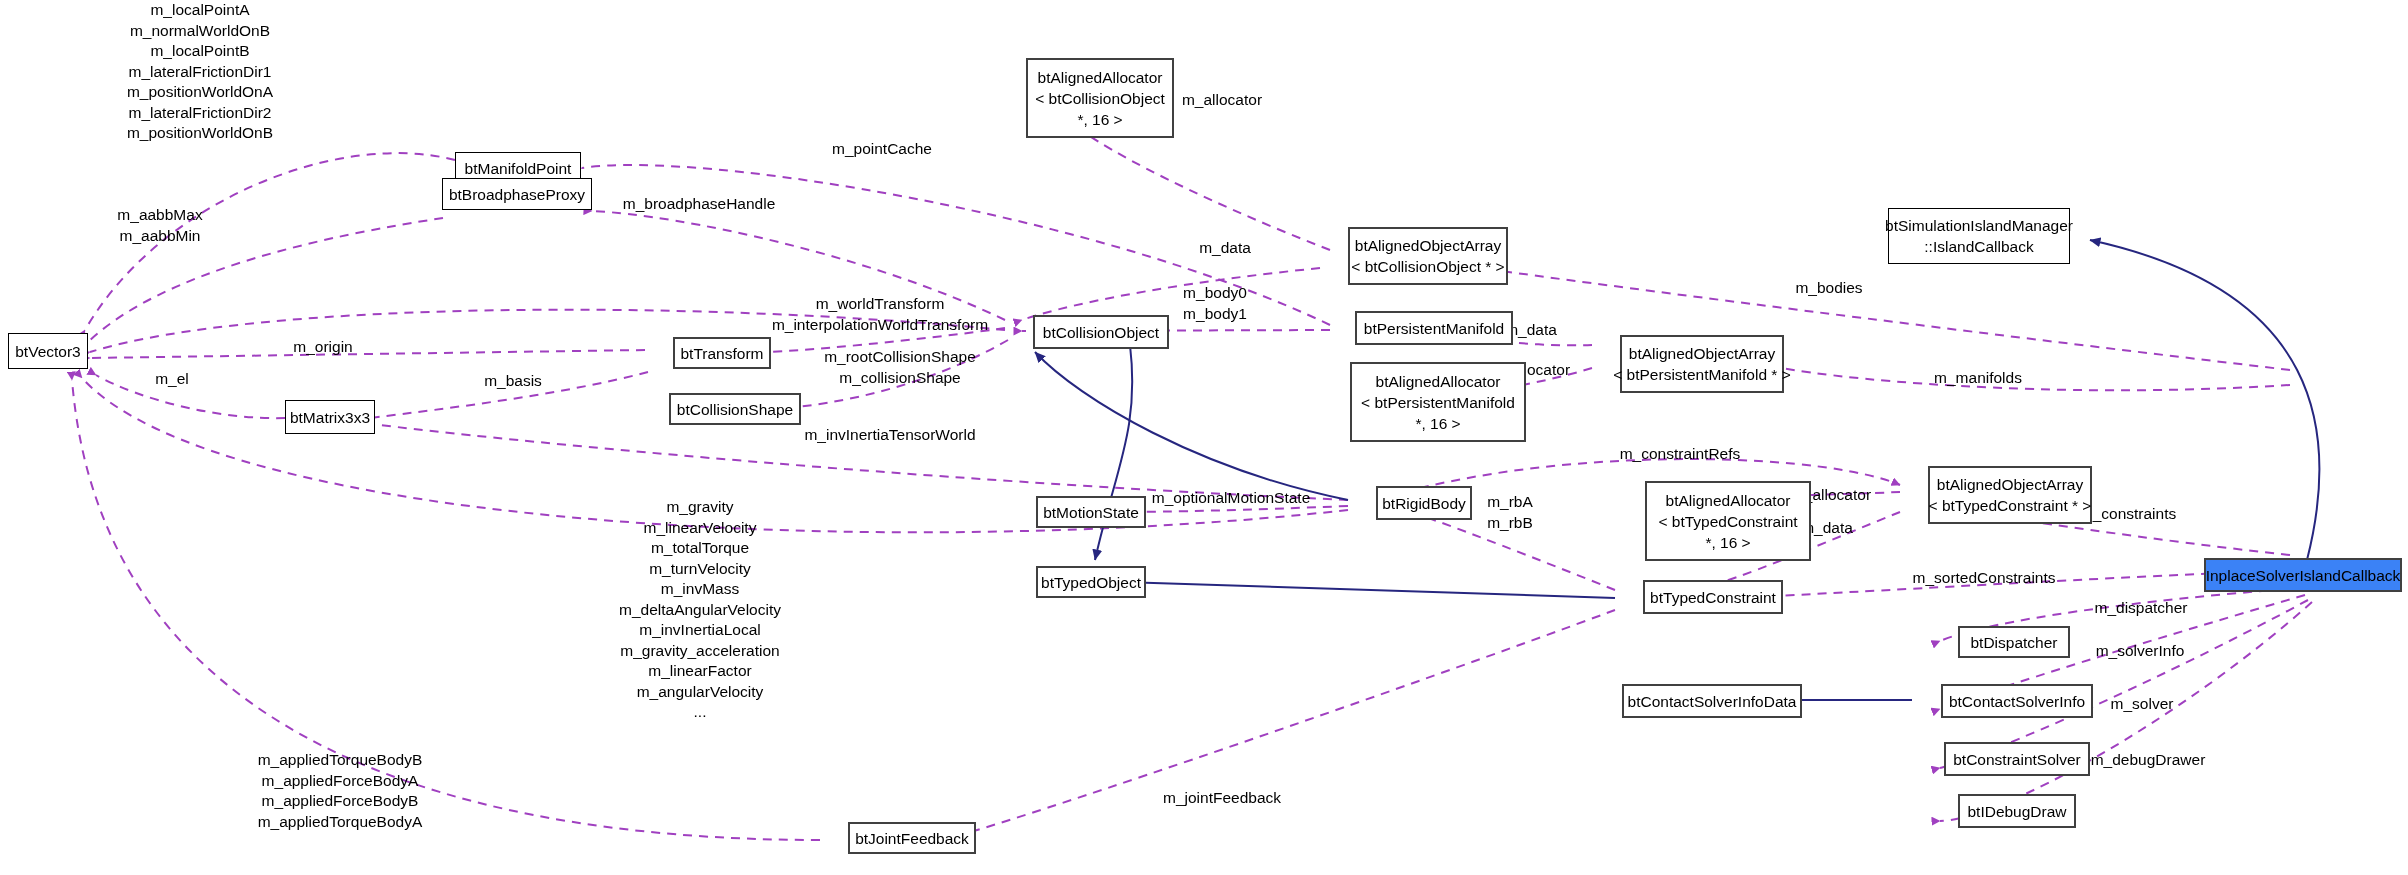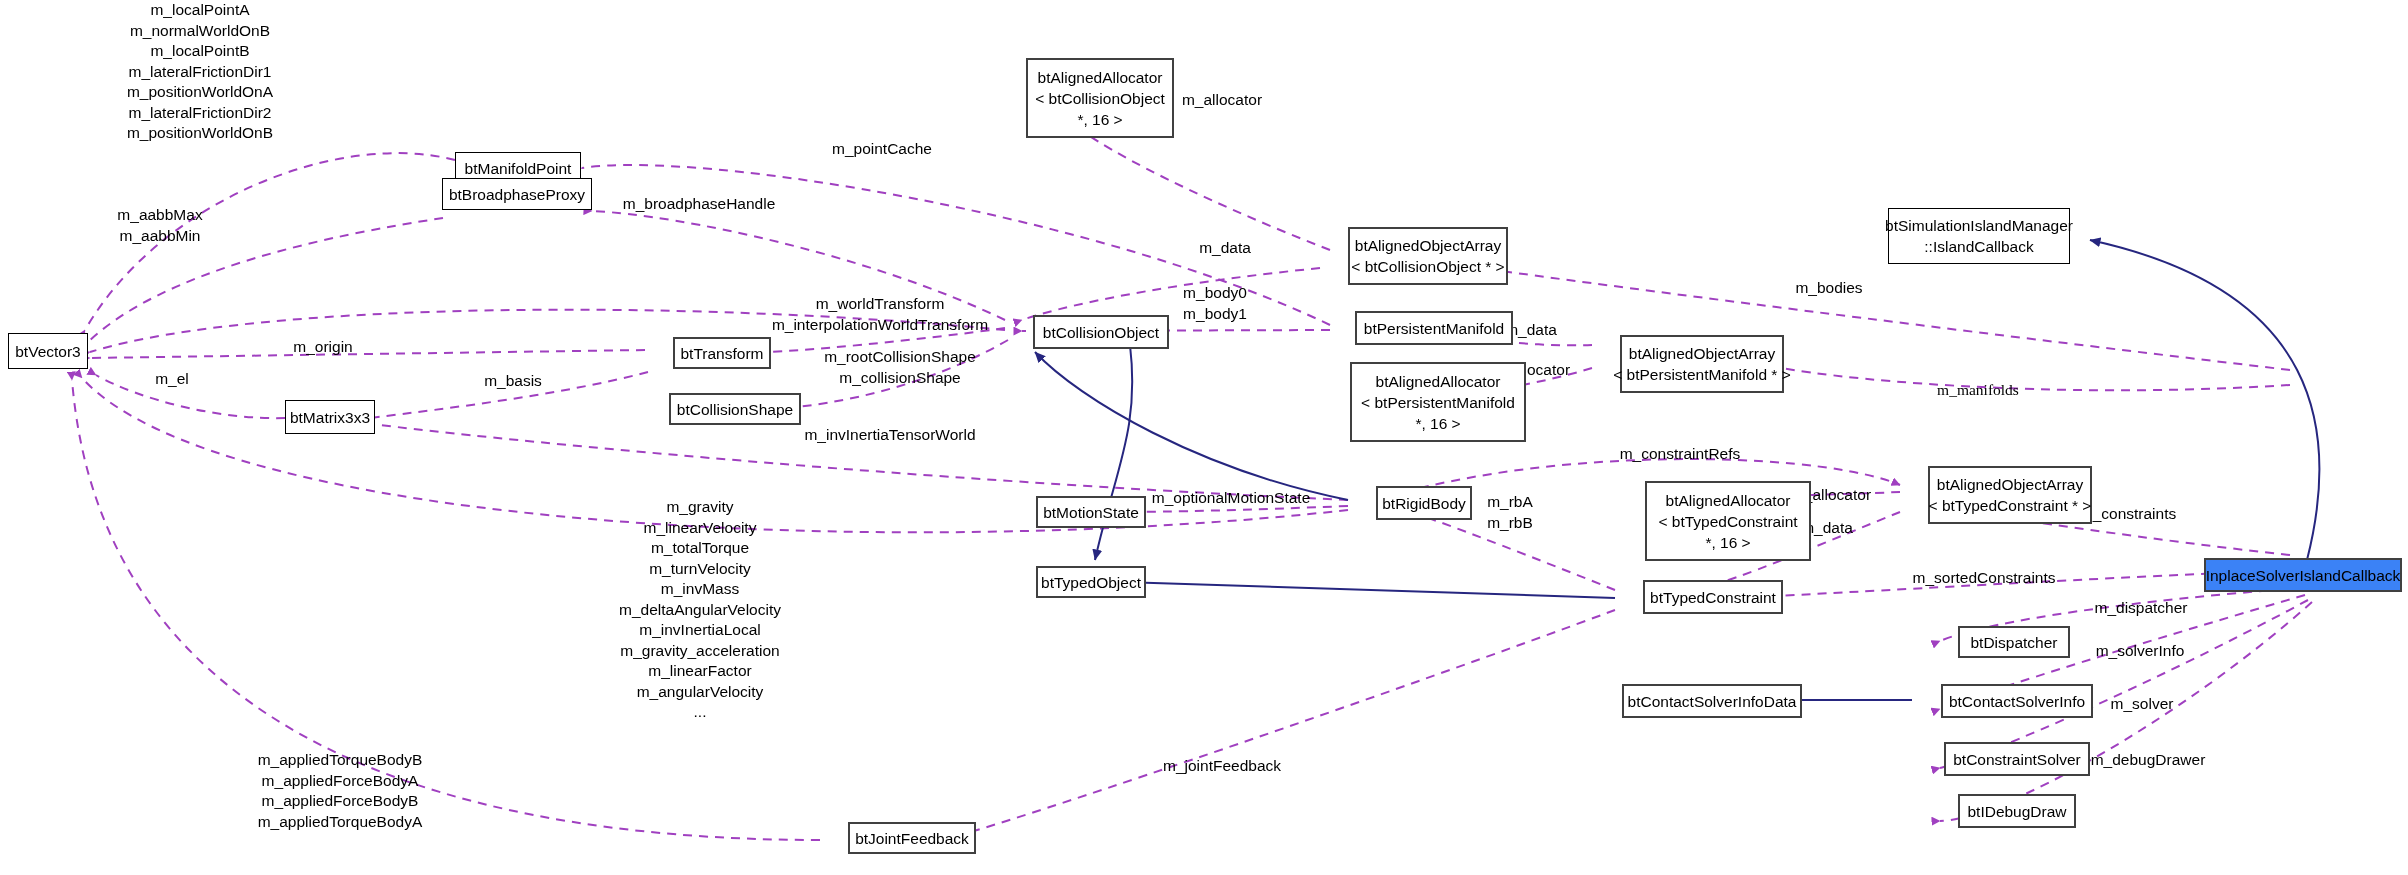--- a/index.html
+++ b/index.html
@@ -351,21 +351,21 @@
   </div>
   <div class="elabel ctr" style="left:1531px;top:320px;">
     <span>m_data</span>
   </div>
   <div class="elabel ctr" style="left:1530px;top:360px;">
     <span>m_allocator</span>
   </div>
   <div class="elabel ctr" style="left:1829px;top:278px;">
     <span>m_bodies</span>
   </div>
-  <div class="elabel ctr" style="left:1978px;top:380px;font-family:Liberation Serif, serif;">
+  <div class="elabel ctr" style="left:1978px;top:368px;">
     <span>m_manifolds</span>
   </div>
   <div class="elabel ctr" style="left:1231px;top:488px;">
     <span>m_optionalMotionState</span>
   </div>
   <div class="elabel ctr" style="left:1680px;top:444px;">
     <span>m_constraintRefs</span>
   </div>
   <div class="elabel ctr" style="left:1831px;top:485px;">
     <span>m_allocator</span>
@@ -384,17 +384,17 @@
   </div>
   <div class="elabel ctr" style="left:2140px;top:641px;">
     <span>m_solverInfo</span>
   </div>
   <div class="elabel ctr" style="left:2142px;top:694px;">
     <span>m_solver</span>
   </div>
   <div class="elabel ctr" style="left:2148px;top:750px;">
     <span>m_debugDrawer</span>
   </div>
-  <div class="elabel ctr" style="left:1222px;top:756px;">
+  <div class="elabel ctr" style="left:1222px;top:788px;">
     <span>m_jointFeedback</span>
   </div>
 
 </div>
 
 </body></html>

